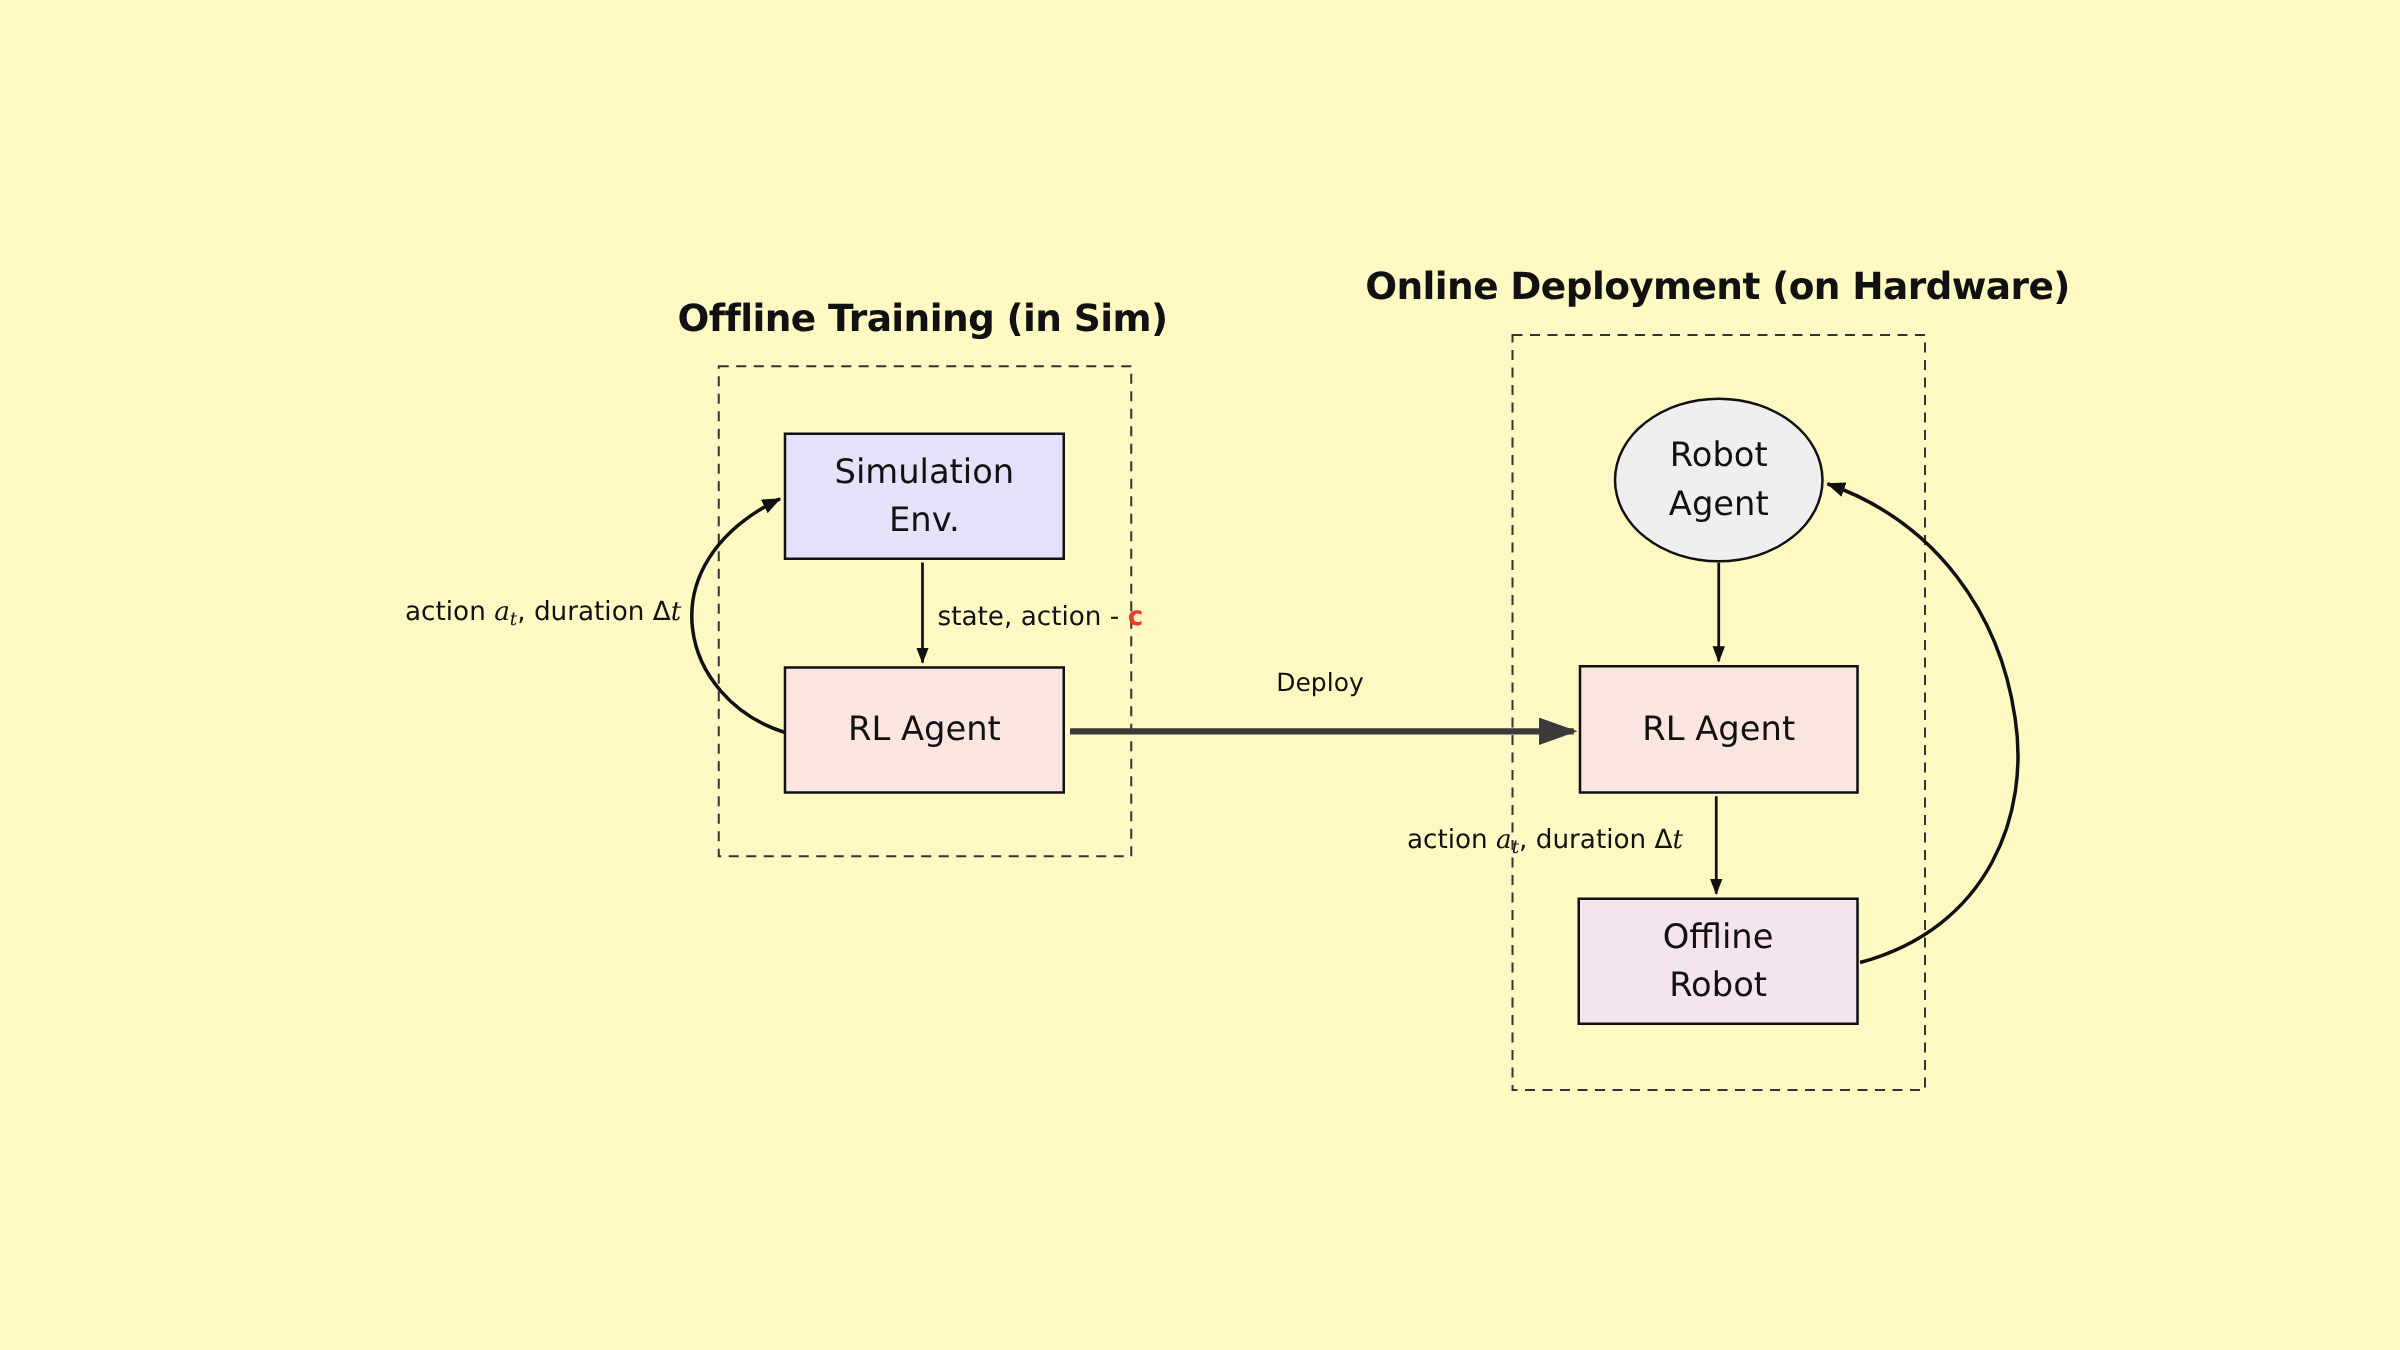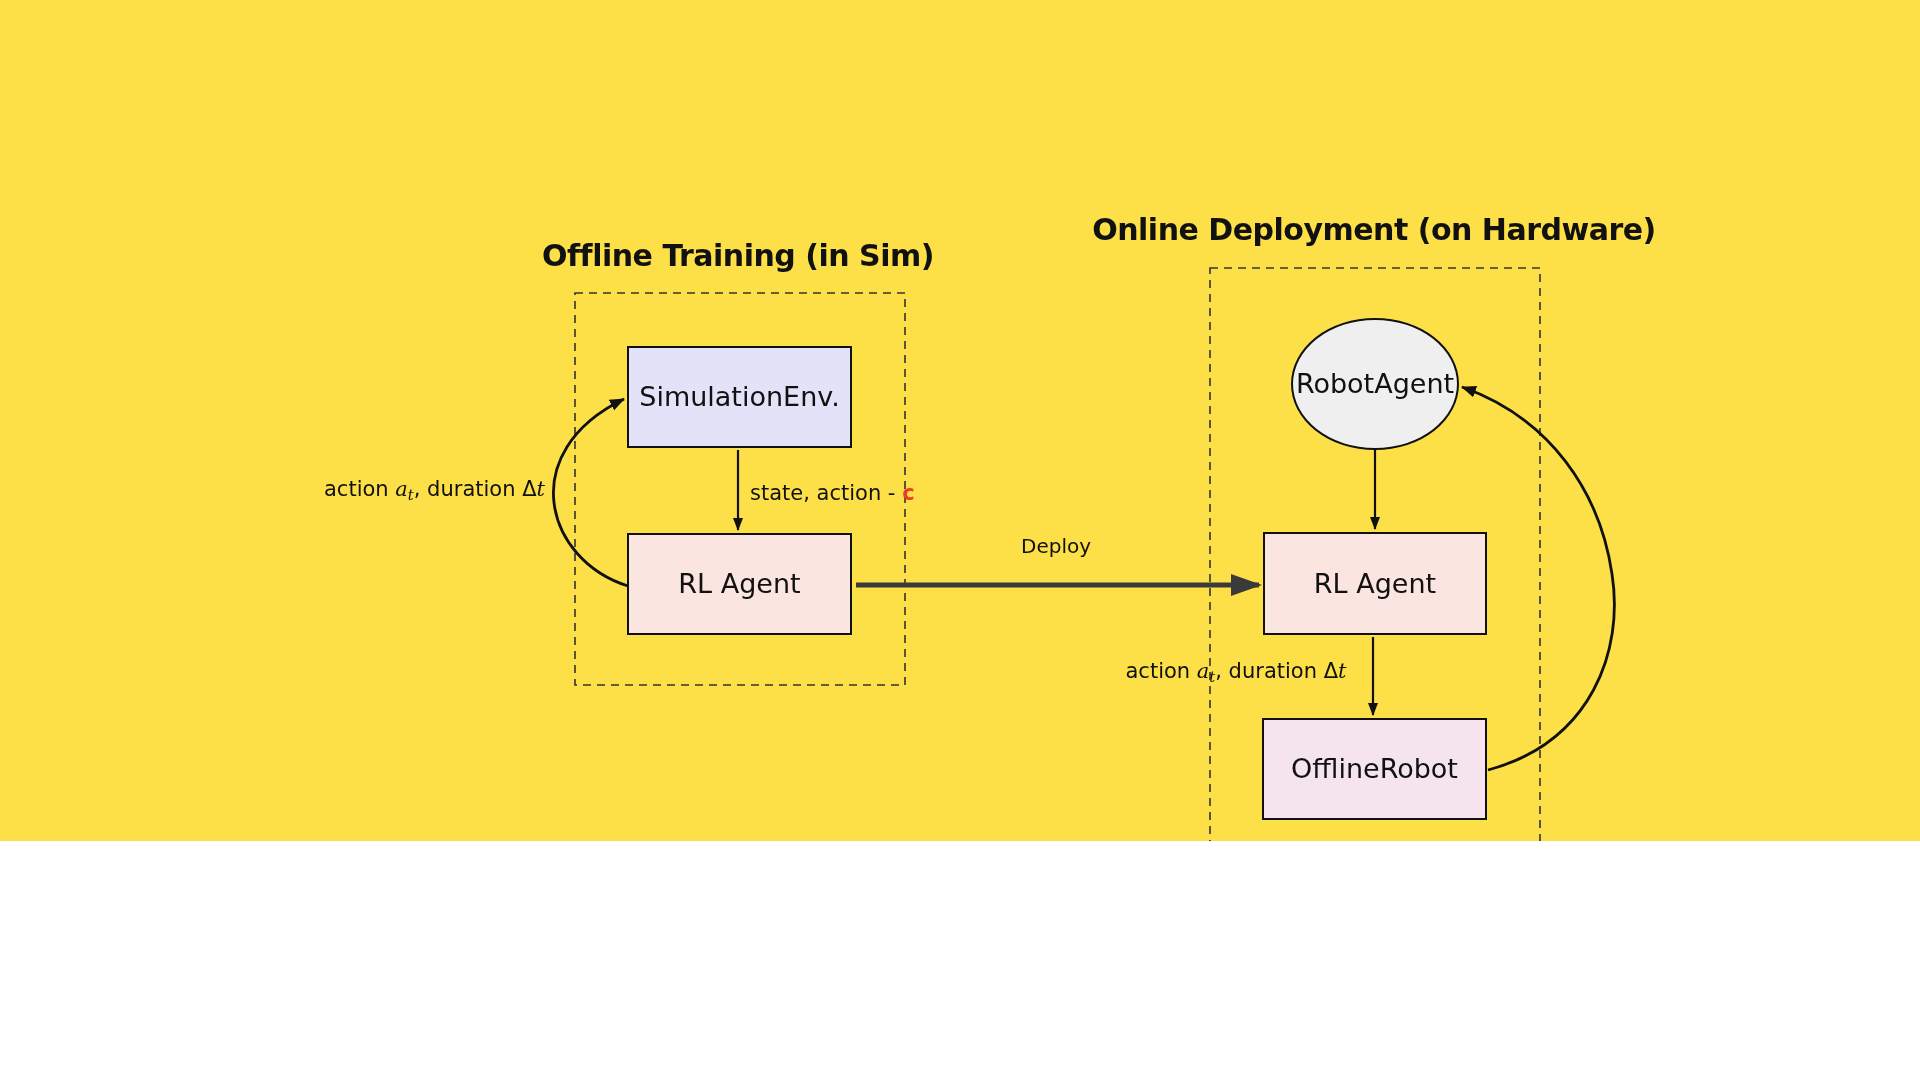--- a/index.html
+++ b/index.html
@@ -1,25 +1,25 @@
 <!DOCTYPE html>
 <html><head>
 <meta charset="utf-8">
 <style>
   html,body { margin:0; padding:0; background:#ffffff; }
   .canvas {
-    position:relative; width:1920px; height:841px; background:#fde047;
+    position:relative; width:1920px; height:1080px; background:#fef9c3;
     font-family:"DejaVu Sans","Liberation Sans",sans-serif; color:#111;
     overflow:hidden;
   }
   .layer-svg { position:absolute; left:0; top:0; z-index:2; pointer-events:none; }
   .node {
     position:absolute; z-index:1; box-sizing:border-box;
     border:2.5px solid #111;
-    display:flex; align-items:center; justify-content:center;
+    display:flex; flex-direction:column; align-items:center; justify-content:center;
     font-size:27px; line-height:1.45; text-align:right;
   }
   .node.ellipse { border-radius:50%; border-width:2px; }
   .section-title {
     position:absolute; z-index:3; transform:translateX(-50%);
     font-weight:bold; font-size:30px; letter-spacing:-0.5px; white-space:nowrap;
   }
   .edge-label {
     position:absolute; z-index:3; font-size:21px; white-space:nowrap;
   }

